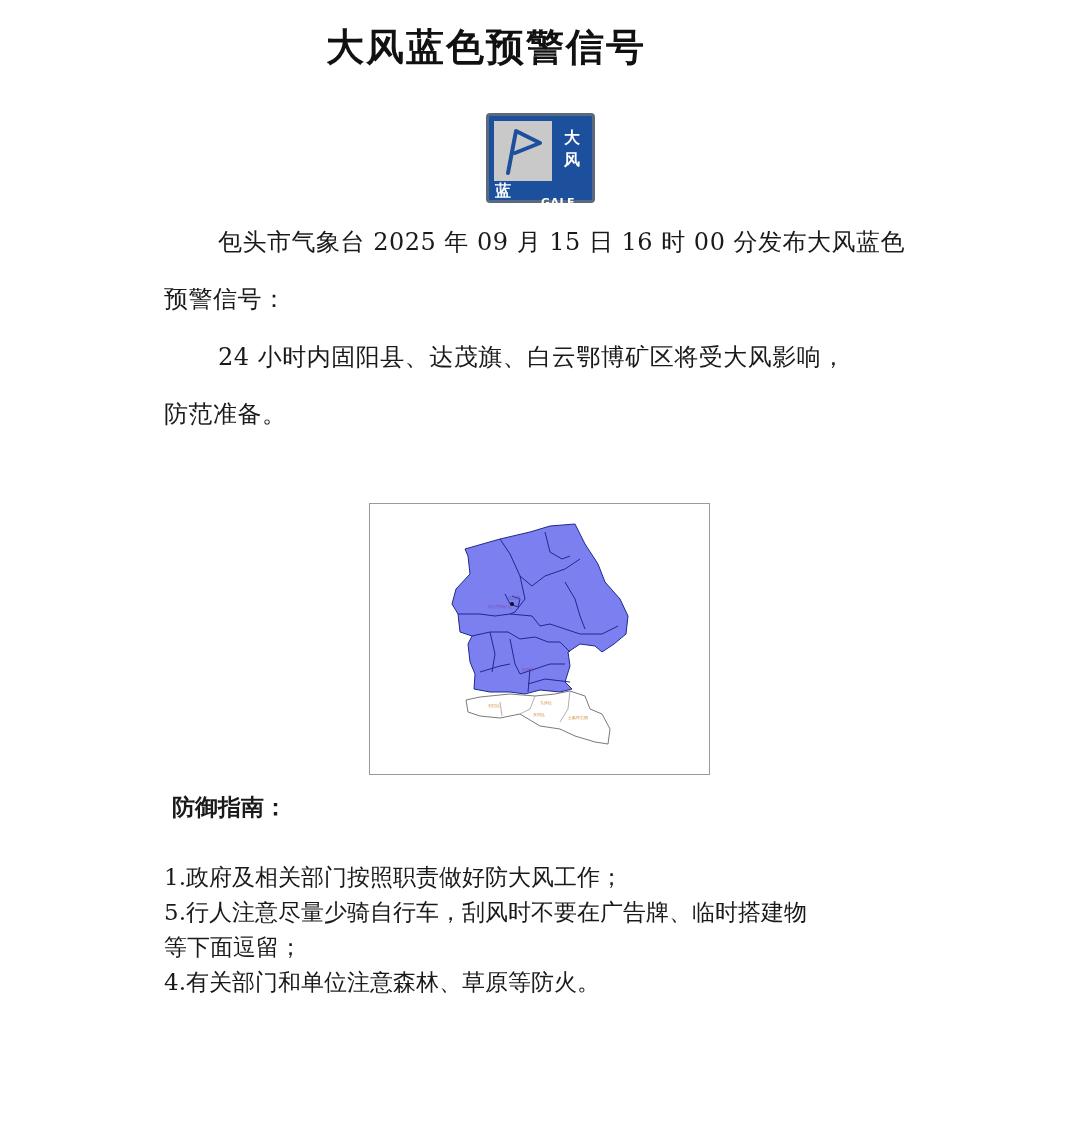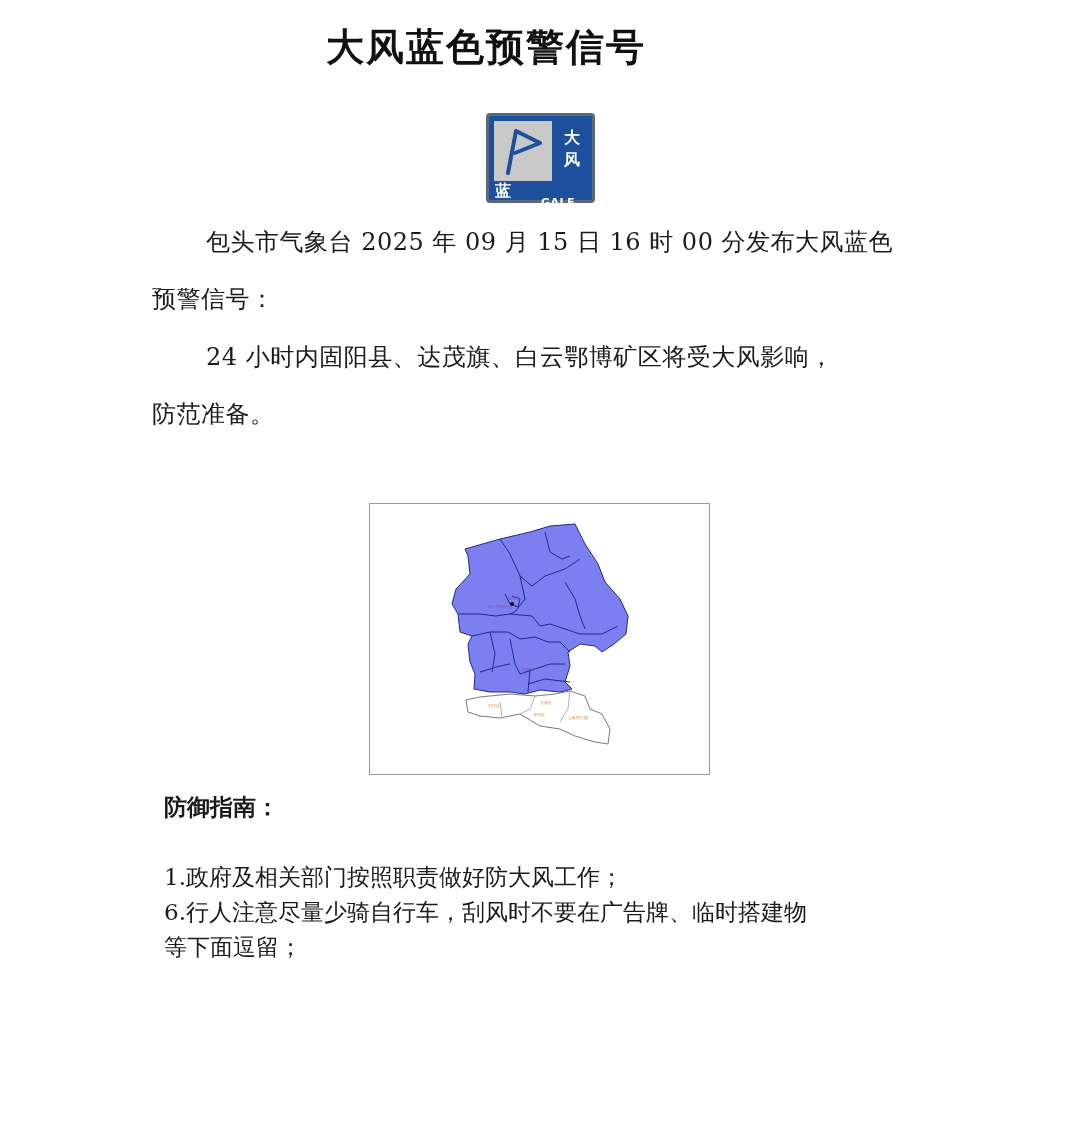--- a/index.html
+++ b/index.html
@@ -11,25 +11,25 @@
   .signal { position:absolute; left:486px; top:113px; width:109px; height:90px;
             background:#1c4f9c; border:3px solid #5a6a7c; border-radius:4px; box-sizing:border-box; }
   .signal .panel { position:absolute; left:5px; top:5px; width:58px; height:60px; background:#c9c9c9; }
   .signal .right { position:absolute; left:66px; top:5px; width:34px; height:60px; color:#fff;
                    font-family:"DejaVu Sans",sans-serif; font-weight:bold; font-size:16px;
                    line-height:22px; text-align:center; padding-top:6px; box-sizing:border-box; }
   .signal .bottom-left { position:absolute; left:6px; top:65px; color:#fff; font-family:"DejaVu Sans",sans-serif;
                          font-weight:bold; font-size:16px; line-height:20px; }
   .signal .bottom-right { position:absolute; left:52px; top:68px; color:#fff; font-family:"DejaVu Sans",sans-serif;
                           font-weight:bold; font-size:11px; letter-spacing:0.5px;margin-top:12px; }
-  .para { position:absolute; left:152px; width:760px; font-size:24px; line-height:57px; letter-spacing:0.5px; }
+  .para { position:absolute; left:164px; width:760px; font-size:24px; line-height:57px; letter-spacing:0.5px; }
   .para .indent { display:inline-block; width:54px; }
   .map-box { position:absolute; left:369px; top:503px; width:341px; height:272px;
              border:1px solid #9a9a9a; box-sizing:border-box; background:#fff; }
-  .guide-head { position:absolute; left:164px; top:792px; font-size:23px; font-weight:bold;
+  .guide-head { position:absolute; left:172px; top:792px; font-size:23px; font-weight:bold;
                 font-family:Liberation Mono, monospace; }
   .guide { position:absolute; left:164px; top:860px; width:780px; font-size:23px; line-height:35px; }
   .guide div { white-space:nowrap; }
 </style>
 </head>
 <body>
 
 <div class="title">大风蓝色预警信号</div>
 
 <div class="signal">
@@ -90,15 +90,16 @@
     <text x="170" y="200" font-size="4" fill="#d08a3a" font-family="DejaVu Sans, sans-serif">九原区</text>
     <text x="163" y="212" font-size="4" fill="#d08a3a" font-family="DejaVu Sans, sans-serif">东河区</text>
     <text x="198" y="215" font-size="4" fill="#d08a3a" font-family="DejaVu Sans, sans-serif">土默特右旗</text>
   </svg>
 </div>
 
 <div class="guide-head">防御指南：</div>
 
 <div class="guide">
   <div>1.政府及相关部门按照职责做好防大风工作；</div>
-  <div>6.行人注意尽量少骑自行车，刮风时不要在广告牌、临时搭建物</div>
+  <div>5.行人注意尽量少骑自行车，刮风时不要在广告牌、临时搭建物</div>
   <div>等下面逗留；</div>
+  <div>4.有关部门和单位注意森林、草原等防火。</div>
 </div>
 
 </body></html>

